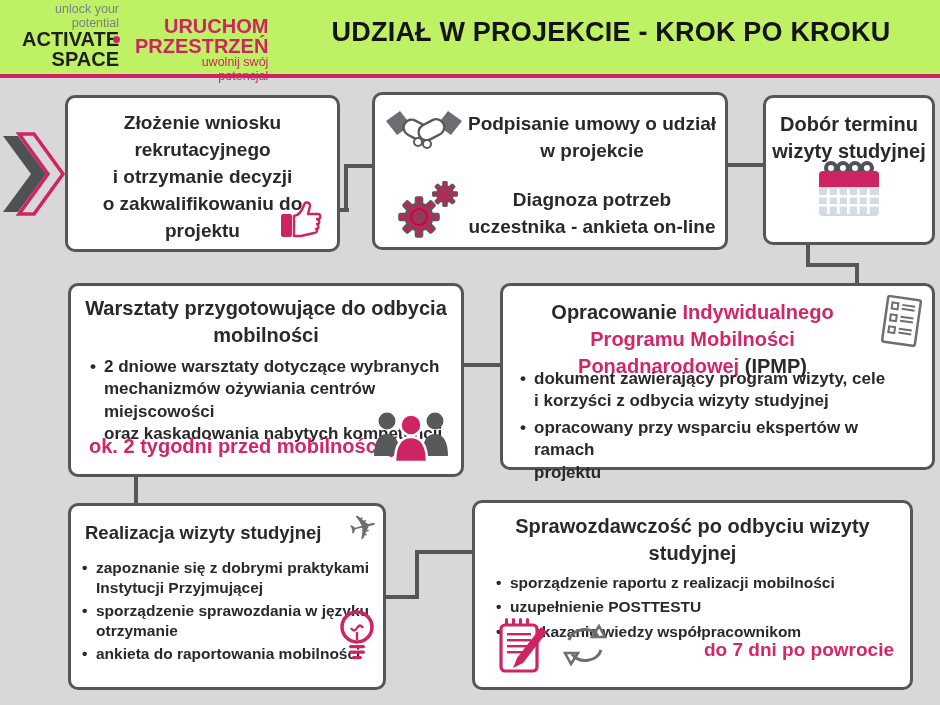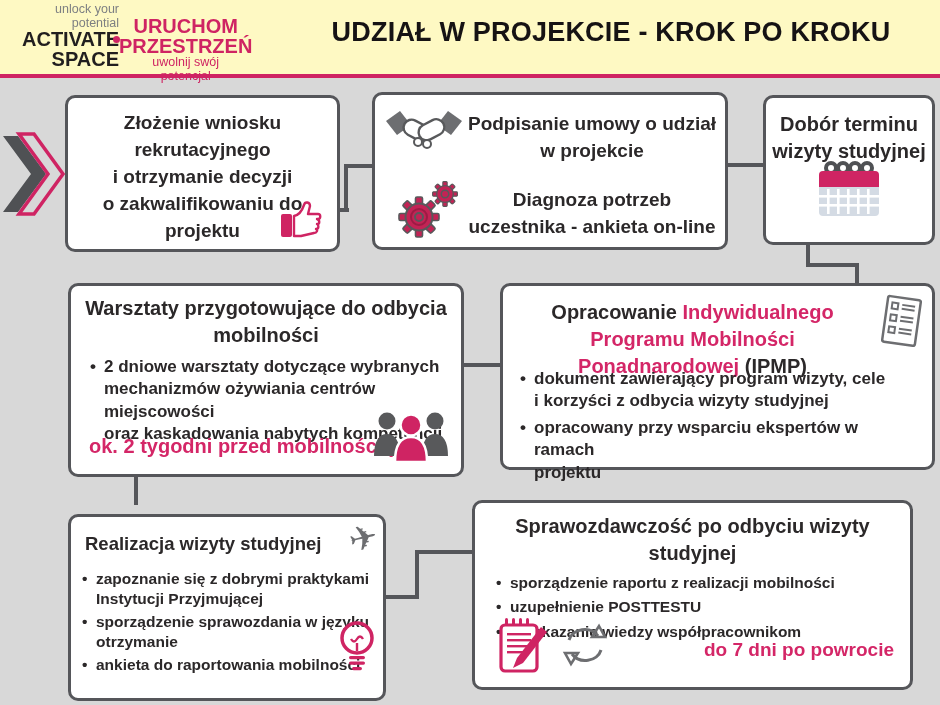--- a/index.html
+++ b/index.html
@@ -7,46 +7,46 @@
   body {
     position:relative;
     background:#d8d8d8;
     font-family:"Liberation Sans", sans-serif;
     color:#2b2829;
     overflow:hidden;
   }
   
   .header {
     position:absolute; left:0; top:0; width:940px; height:78px;
-    background:#fef9c3; border-bottom:4px solid #cf2463;
+    background:#bef264; border-bottom:4px solid #cf2463;
   }
   .logo { position:absolute; left:22px; top:3px; display:flex; }
   .logo-col1 { text-align:right; }
-  .logo-col2 { text-align:center; margin-left:0; padding-top:14px; }
+  .logo-col2 { text-align:right; margin-left:16px; padding-top:14px; }
   .logo-small { font-size:12.5px; line-height:1.08; color:#7d7f82; white-space:pre-line; }
   .logo-small.pink { color:#cf2463; }
   .logo-big { font-size:20px; font-weight:800; line-height:0.98; color:#211e1f; letter-spacing:0; }
   .logo-big.pink { color:#cf2463; }
   .logo-dot { position:absolute; left:91px; top:33px; width:7px; height:7px; border-radius:50%; background:#cf2463; }
   .main-title {
     position:absolute; left:288px; right:6px; top:17px;
     font-size:27px; font-weight:800; letter-spacing:0.2px;
     text-align:center; color:#161314;
   }
   
   .card {
     position:absolute; background:#ffffff;
     border:3px solid #55565a; border-radius:10px;
   }
   .card-application { left:65px;  top:95px;  width:275px; height:157px; }
   .card-agreement   { left:372px; top:92px;  width:356px; height:158px; }
   .card-scheduling  { left:763px; top:95px;  width:172px; height:150px;padding-left:8px; }
   .card-workshops   { left:68px;  top:283px; width:396px; height:194px; }
   .card-ipmp        { left:500px; top:283px; width:435px; height:187px; }
-  .card-visit       { left:68px;  top:503px; width:318px; height:187px;margin-top:11px; }
+  .card-visit       { left:68px;  top:503px; width:318px; height:187px; }
   .card-reporting   { left:472px; top:500px; width:441px; height:190px; }
 
   .pre { white-space:pre-line; }
   .center { text-align:center; }
   .pink-text { color:#d42667; }
 
   .app-text { position:absolute; left:12px; right:12px; top:12px; font-size:19px; font-weight:700; line-height:1.42; }
   .agr-title1 { position:absolute; left:88px; right:4px; top:16px; font-size:19px; font-weight:700; line-height:1.4; }
   .agr-title2 { position:absolute; left:88px; right:4px; top:92px; font-size:19px; font-weight:700; line-height:1.4; }
   .sch-title { position:absolute; left:6px; right:6px; top:13px; font-size:20px; font-weight:700; line-height:1.35; }

